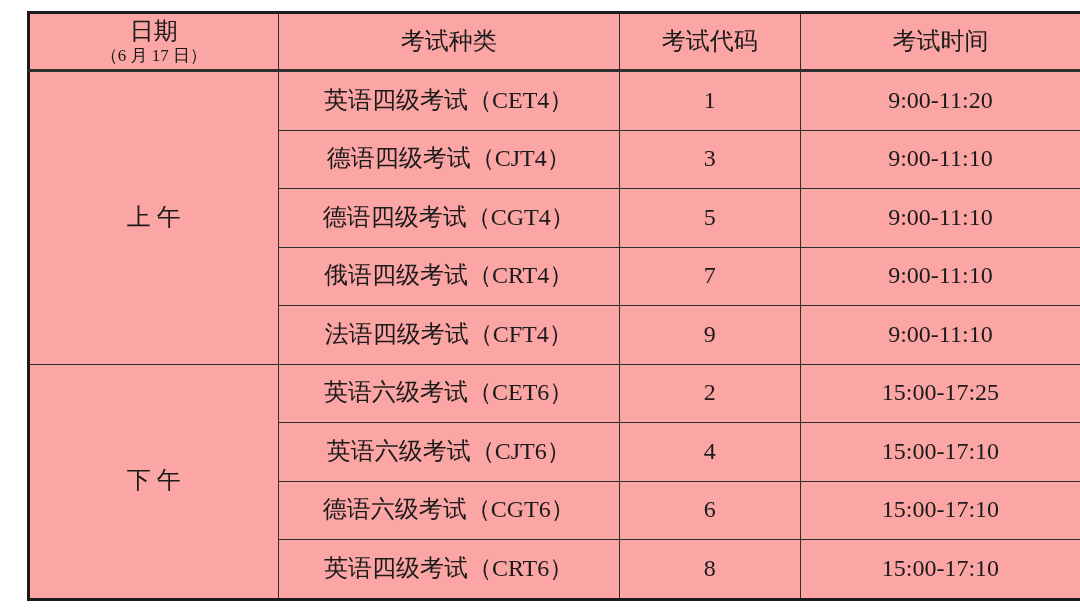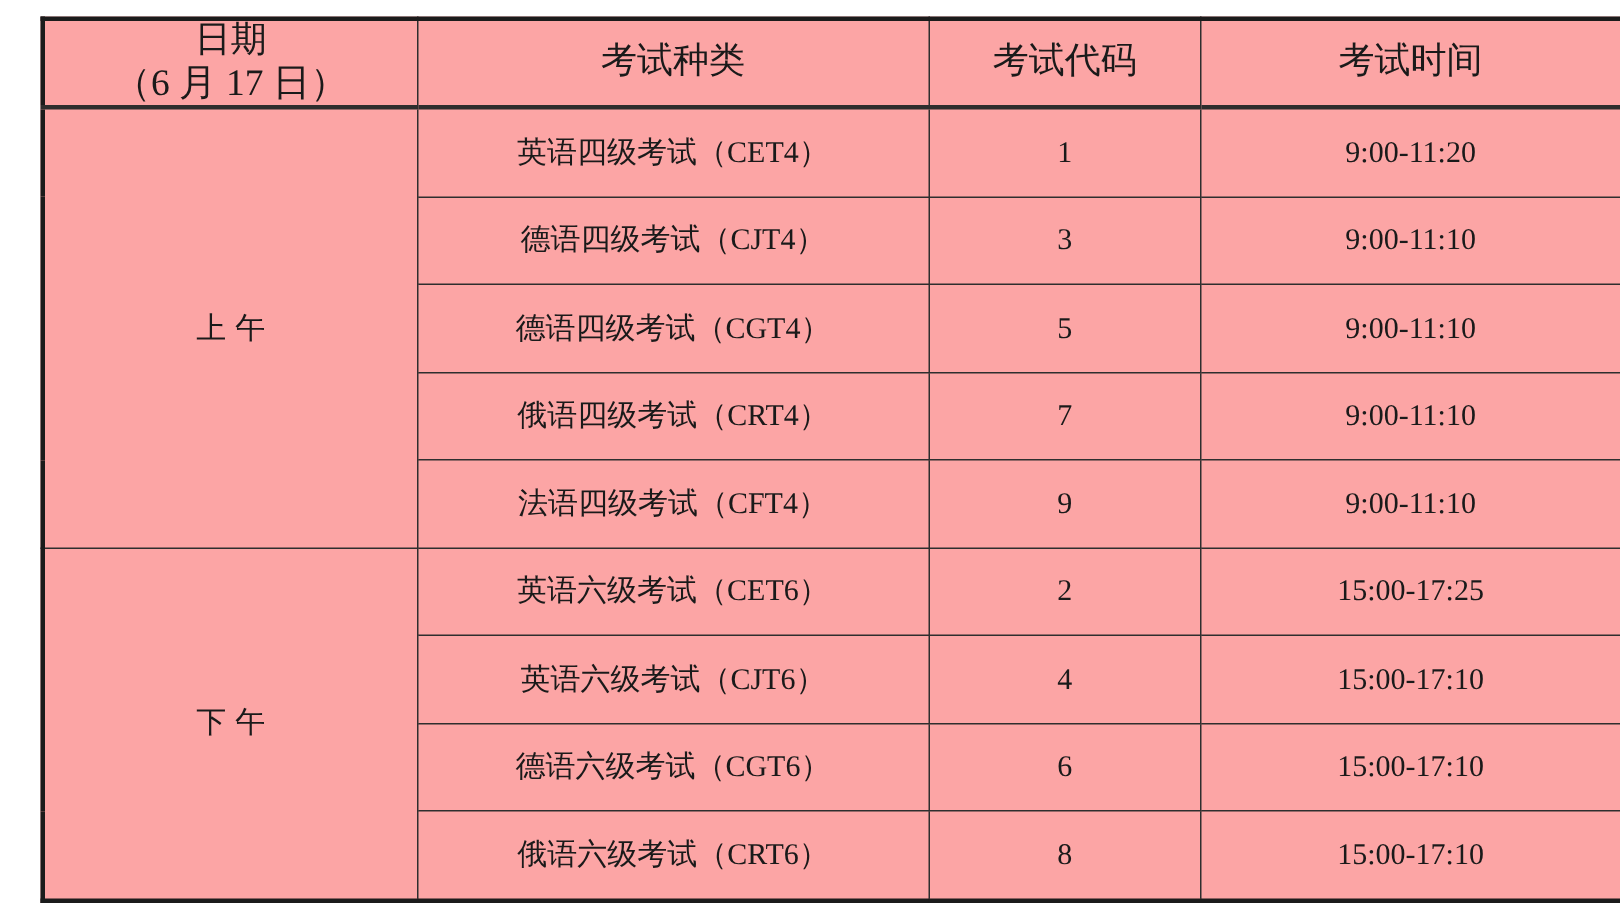--- a/index.html
+++ b/index.html
@@ -27,39 +27,39 @@
     top: 11px;
     width: 1056px;
     border-collapse: collapse;
     table-layout: fixed;
     background: #fca5a5;
   }
   table.exam-table td {
     border: 1.5px solid #2e2e2e;
     text-align: center;
     vertical-align: middle;
-    font-size: 20px;
+    font-size: 24px;
     line-height: 1.15;
     padding: 0 4px;
     height: 57.5px;
     overflow: hidden;
     white-space: nowrap;
   }
   
   table.exam-table {
     border: 3px solid #1b1b1b;
   }
   tr.header-row td {
     border-bottom-width: 3px;
     font-size: 24px;
     height: 55px;
   }
   td.date-cell .line2 {
     display: block;
-    font-size: 25px;
+    font-size: 17px;
   }
   td.period-cell {
     font-size: 26px;
     letter-spacing: 6px;
     text-indent: 6px;
   }
 </style>
 </head>
 <body>
 
@@ -119,19 +119,19 @@
         <td>英语六级考试（CJT6）</td>
         <td>4</td>
         <td>15:00-17:10</td>
       </tr>
       <tr>
         <td>德语六级考试（CGT6）</td>
         <td>6</td>
         <td>15:00-17:10</td>
       </tr>
       <tr>
-        <td>俄语六级考试（CRT6）</td>
+        <td>英语四级考试（CRT6）</td>
         <td>8</td>
         <td>15:00-17:10</td>
       </tr>
     </tbody>
   </table>
 </div>
 
 </body></html>

